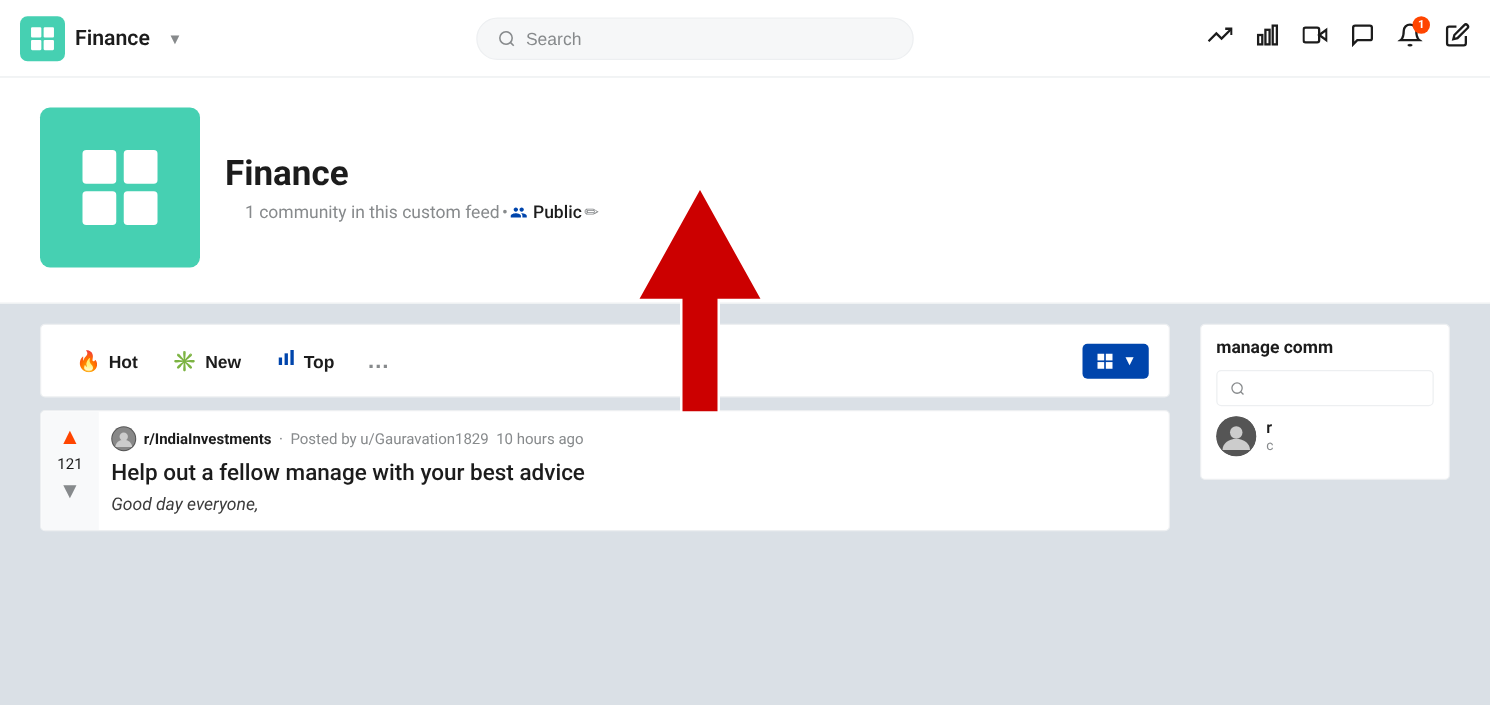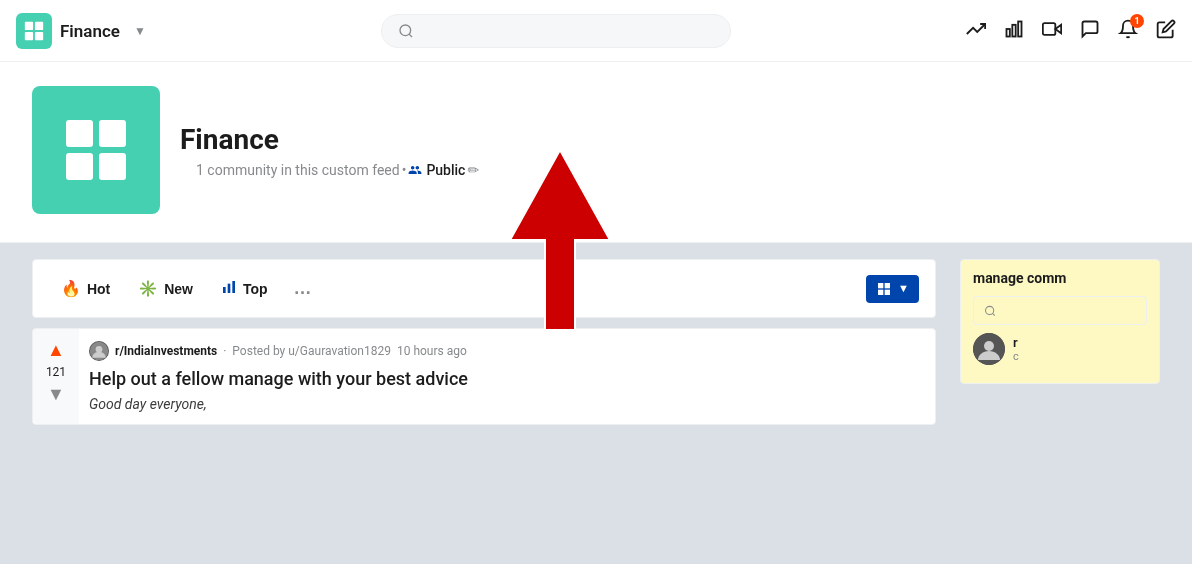--- a/index.html
+++ b/index.html
@@ -271,21 +271,21 @@
       color: #3c3c3c;
       font-style: italic;
     }
 
     
     .sidebar {
       width: 200px;
       flex-shrink: 0;
     }
     .sidebar-card {
-      background: #fef9c3;
+      background: #ffffff;
       border-radius: 4px;
       border: 1px solid #edeff1;
       padding: 10px 12px;
     }
     .sidebar-title {
       font-size: 14px;
       font-weight: 700;
       color: #1c1c1c;
       margin-bottom: 10px;
     }
@@ -350,20 +350,21 @@
       <span class="brand-name">Finance</span>
       <span class="nav-dropdown-arrow">▼</span>
     </div>
 
     <div class="nav-search">
       <div class="search-box">
         <svg width="16" height="16" viewBox="0 0 24 24" fill="none" stroke="#878a8c" stroke-width="2">
           <circle cx="11" cy="11" r="8"></circle>
             <line x1="21" y1="21" x2="16.65" y2="16.65"></line>
         </svg>
+        <input type="text" placeholder="Search" style="">
       </div>
     </div>
 
     <div class="nav-icons">
       <span class="nav-icon">
         <svg width="20" height="20" viewBox="0 0 24 24" fill="none" stroke="#1c1c1c" stroke-width="2.2">
             <polyline points="23 6 13.5 15.5 8.5 10.5 1 18"></polyline>
             <polyline points="17 6 23 6 23 12"></polyline>
           </svg>
       </span>

